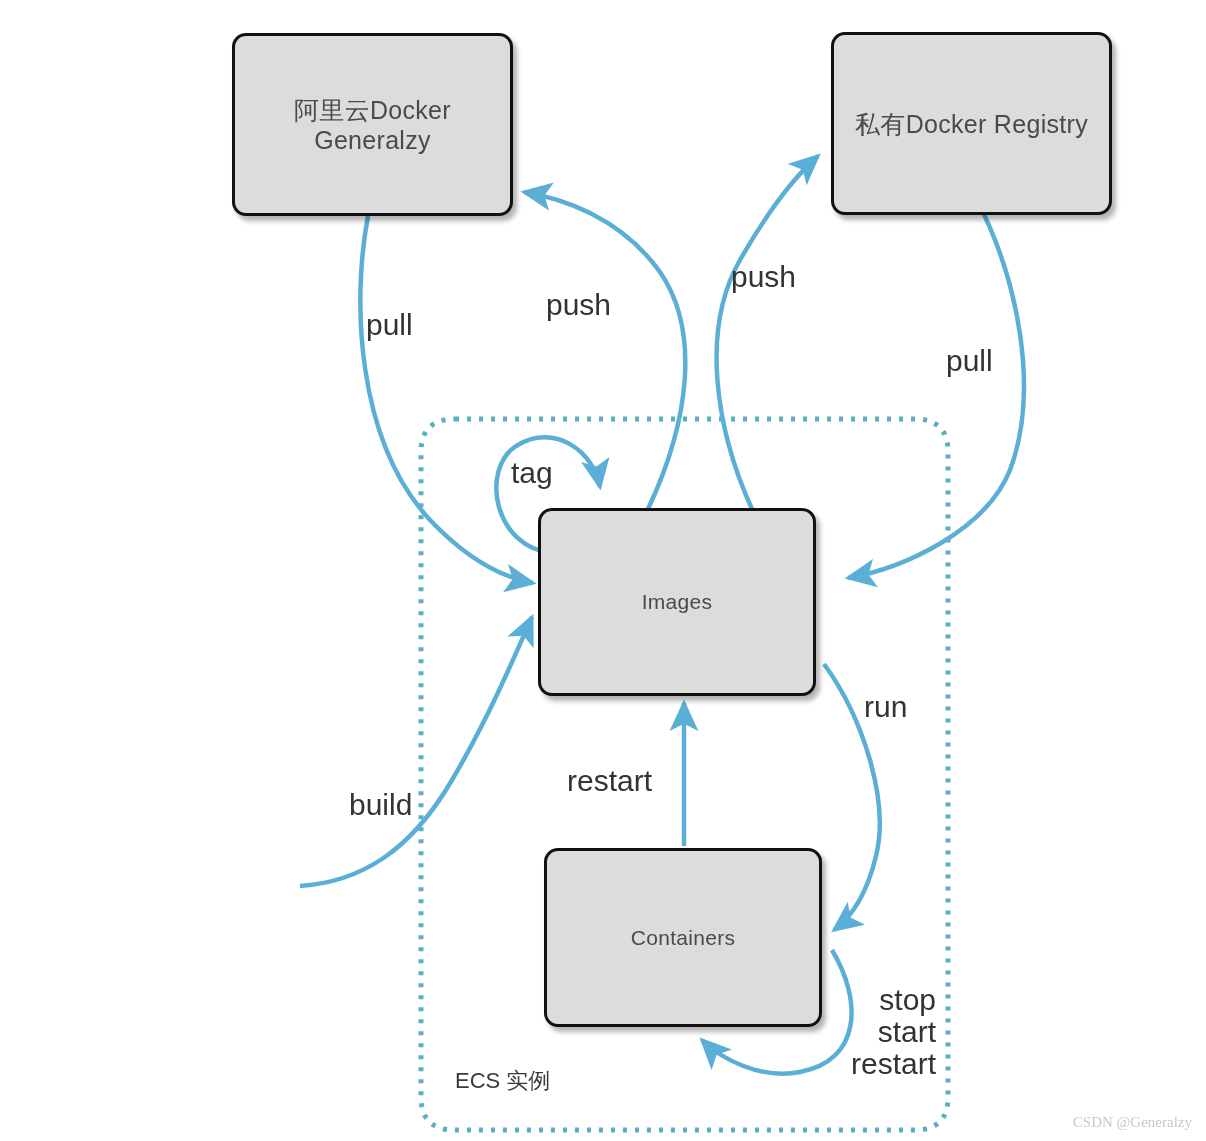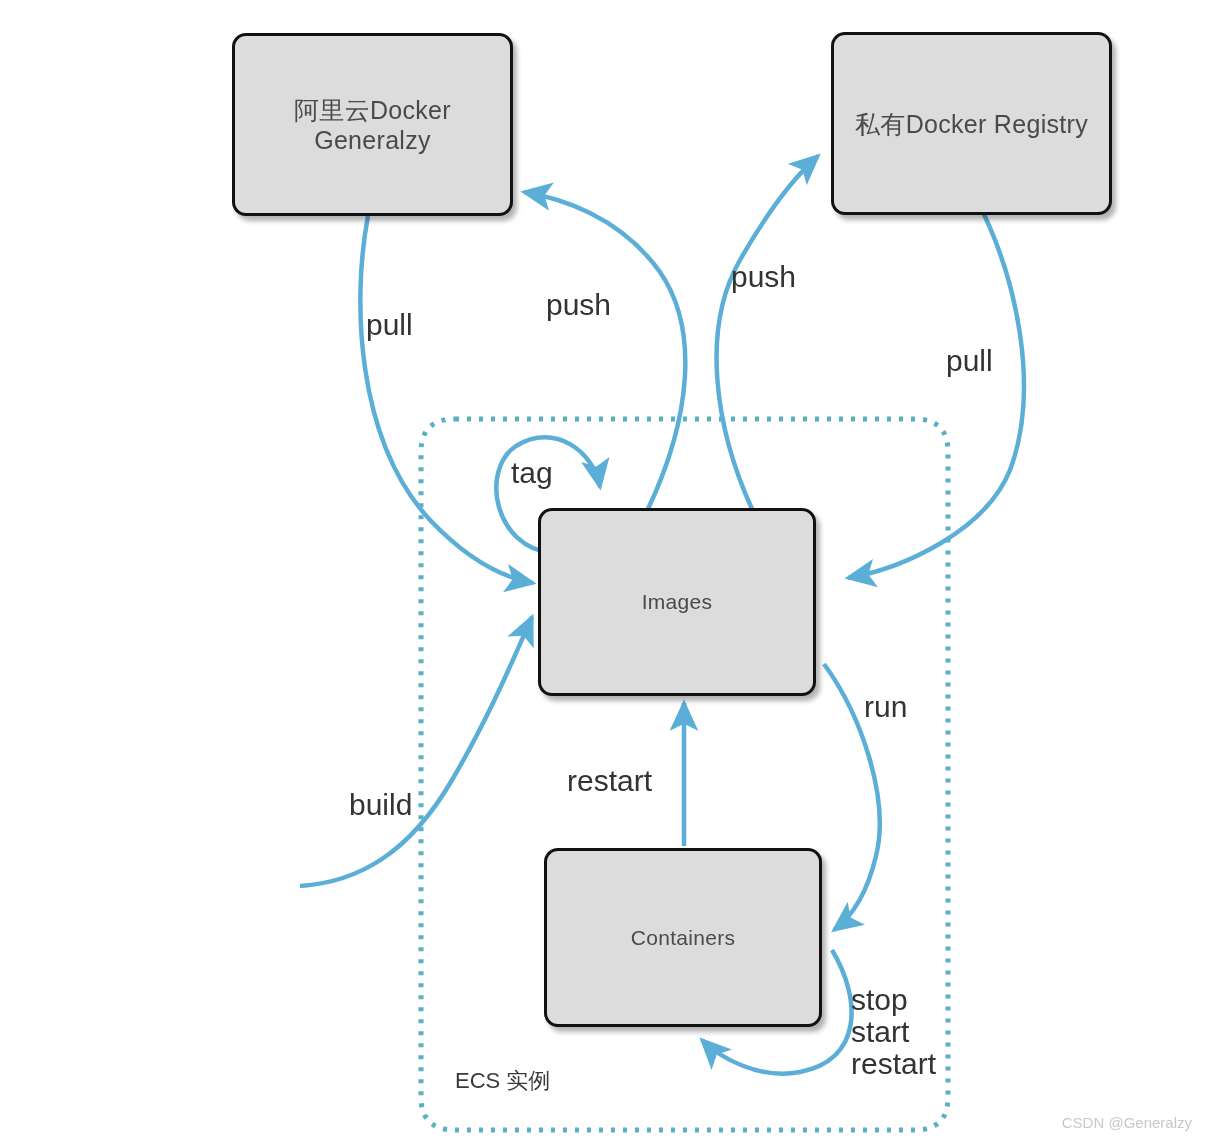--- a/index.html
+++ b/index.html
@@ -49,36 +49,37 @@
   .edge-label {
     position: absolute;
     color: #333333;
     font-size: 30px;
     white-space: nowrap;
     z-index: 6;
     line-height: 1.0;
   }
   .edge-label.stacked {
     line-height: 1.06;
-    text-align: left;
+    text-align: right;
   }
   .boundary-label {
     position: absolute;
     color: #3a3a3a;
     font-size: 22px;
     white-space: nowrap;
     z-index: 6;
   }
   .watermark {
     position: absolute;
     right: 14px;
     bottom: 10px;
     color: #c8c8c8;
     font-size: 15px;
     z-index: 7;
+    font-family: Liberation Serif, serif;
   }
 </style>
 </head>
 <body>
 
 <div id="canvas">
 
   <svg id="wires" viewBox="0 0 1206 1141" xmlns="http://www.w3.org/2000/svg">
     <defs>
       <marker id="arrowhead" markerWidth="9" markerHeight="9" refX="6.2" refY="3.2" orient="auto" markerUnits="strokeWidth">

